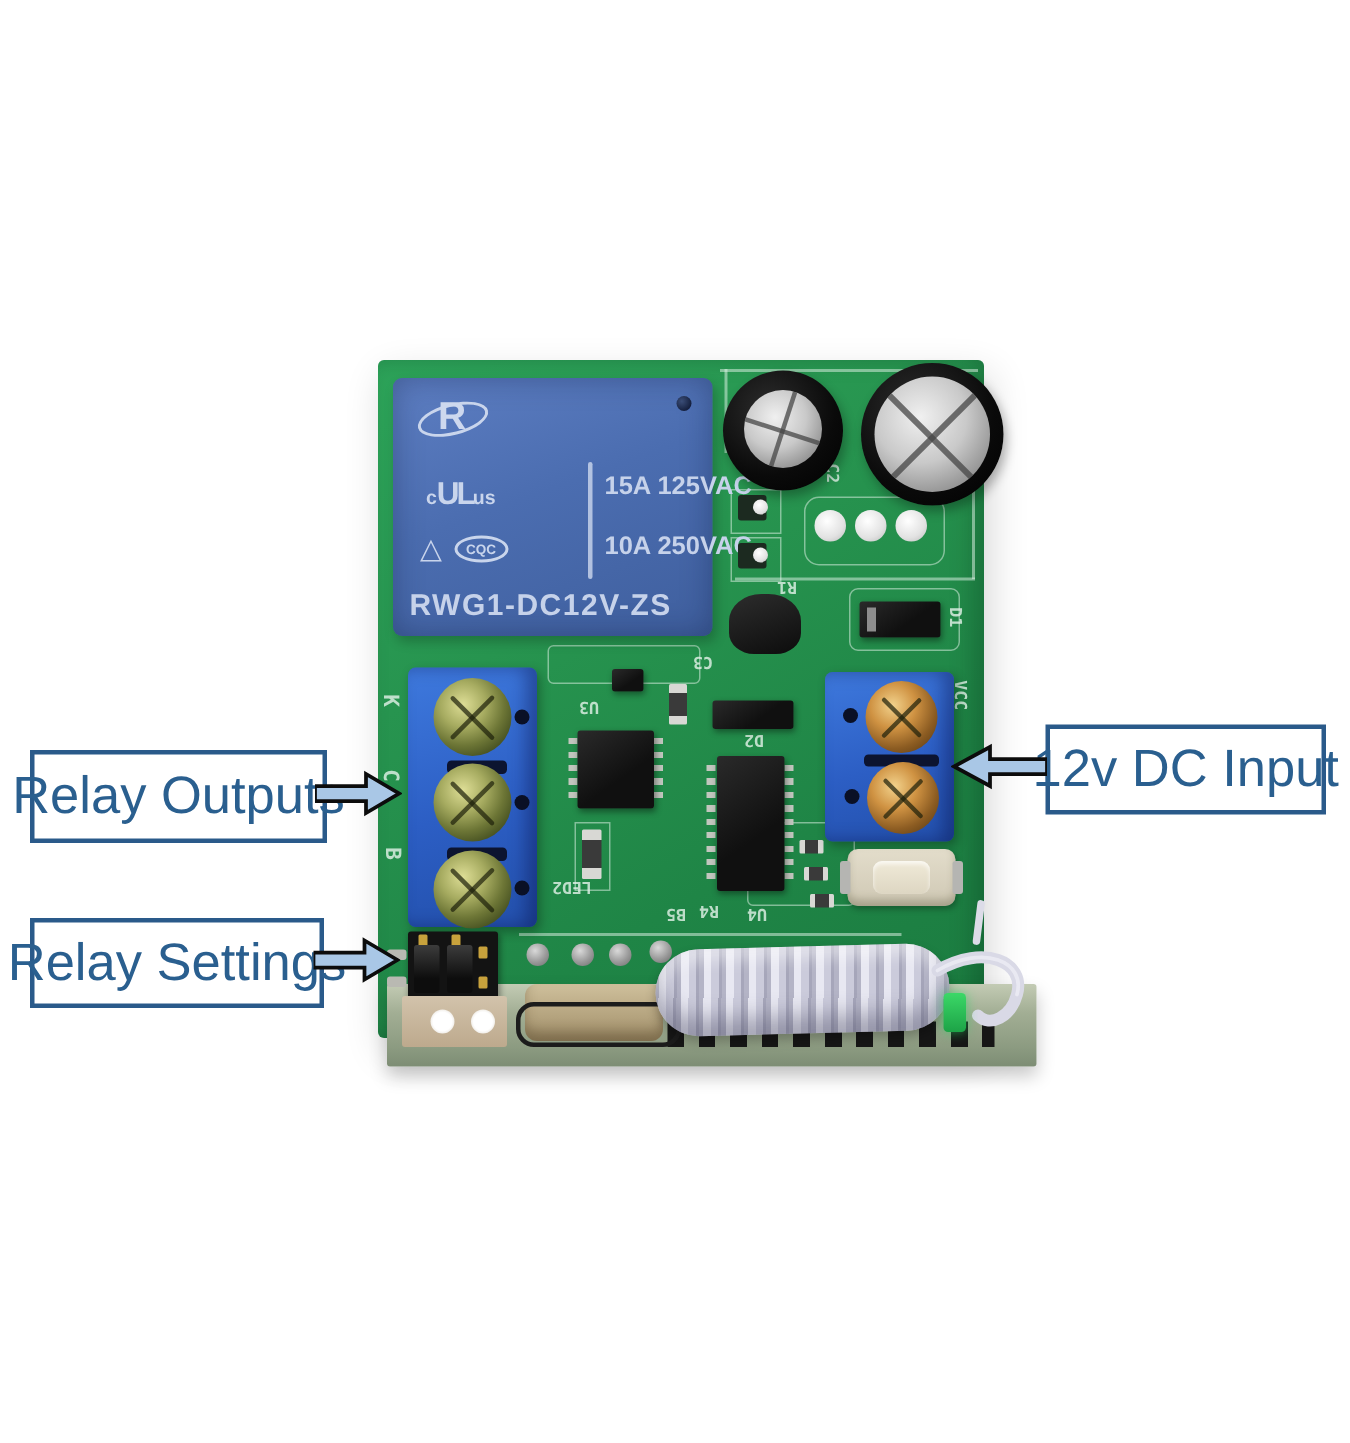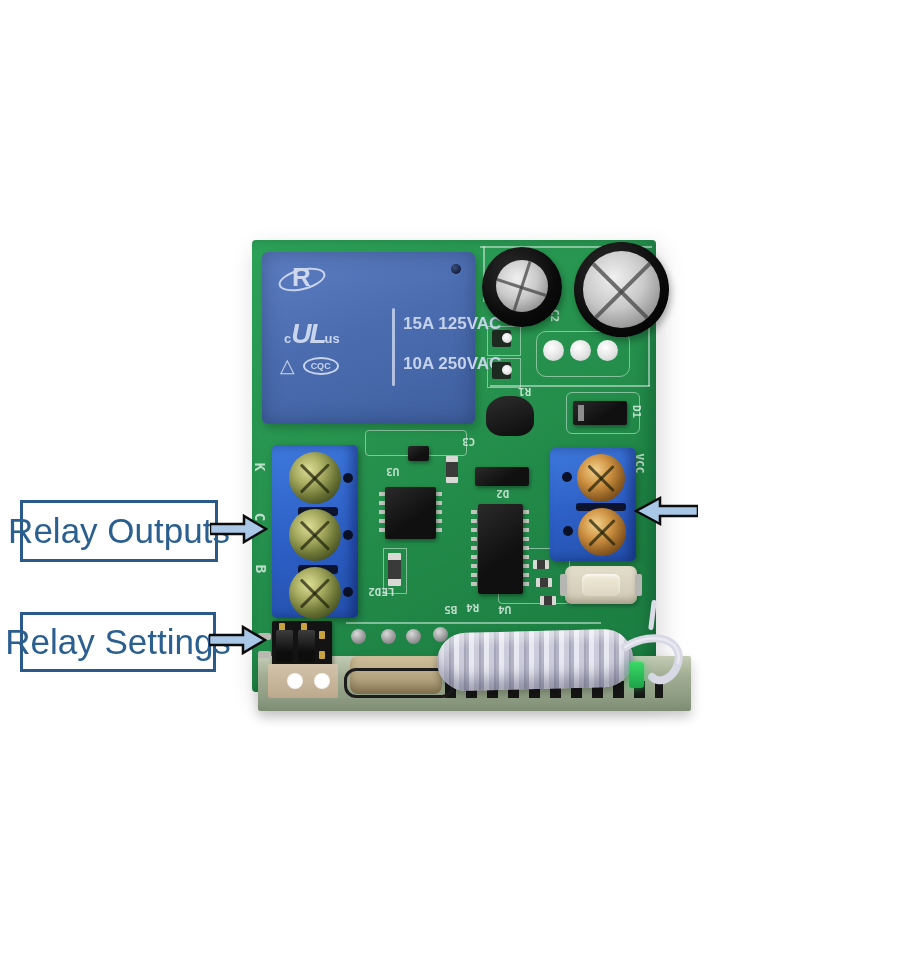--- a/index.html
+++ b/index.html
@@ -27,21 +27,21 @@
          border-radius:6px;color:#c9d5ec;
          box-shadow:inset 0 0 20px rgba(15,25,60,.35), 2px 4px 8px rgba(0,0,0,.22);}
   .relay-logo{position:absolute;left:16px;top:12px;display:flex;align-items:center;gap:7px;}
   .swoosh{position:relative;width:46px;height:28px;}
   .swoosh::before{content:"";position:absolute;left:0;top:5px;width:44px;height:17px;
          border:2px solid #c9d5ec;border-radius:50%;transform:rotate(-14deg);}
   .swoosh-letter{position:absolute;left:14px;top:-2px;font-size:26px;font-weight:bold;color:#cdd8ee;}
   .brand{font-size:30px;font-weight:bold;letter-spacing:1px;color:#cdd8ee;}
   .relay-divider{position:absolute;left:130px;top:56px;width:3px;height:78px;background:rgba(205,216,238,.8);border-radius:2px;}
   .cert-ul{position:absolute;left:22px;top:66px;font-weight:bold;color:#c9d5ec;font-size:13px;}
-  .cert-ul .ul{font-size:28px;font-style:italic;letter-spacing:-2px;}
+  .cert-ul .ul{font-size:21px;letter-spacing:-2px;}
   .cert-row{position:absolute;left:18px;top:102px;display:flex;align-items:center;gap:8px;color:#c9d5ec;}
   .tri{font-size:19px;}
   .cqc{border:2px solid #c9d5ec;border-radius:50%;font-size:9px;font-weight:bold;padding:2px 6px;}
   .rating{position:absolute;left:141px;font-size:17px;font-weight:bold;color:#c6d2ea;white-space:nowrap;}
   .model{position:absolute;left:11px;bottom:8px;font-size:20px;font-weight:bold;letter-spacing:1px;color:#c6d2ea;}
   .relay-dot{position:absolute;right:14px;top:12px;width:10px;height:10px;border-radius:50%;
          background:radial-gradient(circle at 35% 35%,#3a4d77,#15203f 70%);}
 
   
   .cap{position:absolute;border-radius:50%;
@@ -150,20 +150,21 @@
     <div class="relay-divider"></div>
     <div class="cert-ul">
       <span>c</span><span class="ul">UL</span><span>us</span>
     </div>
     <div class="cert-row">
       <span class="tri">△</span>
       <span class="cqc">CQC</span>
     </div>
     <div class="rating" style="top:62px;">15A 125VAC</div>
     <div class="rating" style="top:102px;">10A 250VAC</div>
+    <div class="model">RWG1-DC12V-ZS</div>
     <div class="relay-dot"></div>
   </div>
 
   <div class="cap" style="left:482px;top:247px;width:80px;height:80px;">
     <div class="cap-top" style="left:14px;top:13px;width:52px;height:52px;">
       <div class="cap-slit" style="transform:rotate(18deg);"></div>
       <div class="cap-slit" style="transform:rotate(108deg);"></div>
     </div>
   </div>
   <div class="cap" style="left:574px;top:242px;width:95px;height:95px;">
@@ -266,17 +267,20 @@
     <polygon points="0,11 34,11 34,3 56,16 34,29 34,21 0,21" fill="#a9c7e6" stroke="#0c0c0c" stroke-width="2.5" stroke-linejoin="miter"></polygon>
   </svg>
 
   <div class="callout" style="left:20px;top:612px;width:190px;height:54px;">
     <span>Relay Settings</span>
   </div>
   <svg class="arrow-svg" style="left:209px;top:624px;width:58px;height:32px;" viewBox="0 0 58 32">
     <polygon points="0,11 34,11 34,3 56,16 34,29 34,21 0,21" fill="#a9c7e6" stroke="#0c0c0c" stroke-width="2.5" stroke-linejoin="miter"></polygon>
   </svg>
 
+  <div class="callout" style="left:697px;top:483px;width:181px;height:54px;">
+    <span>12v DC Input</span>
+  </div>
   <svg class="arrow-svg" style="left:634px;top:495px;width:64px;height:32px;" viewBox="0 0 64 32">
     <polygon points="64,11 26,11 26,3 2,16 26,29 26,21 64,21" fill="#a9c7e6" stroke="#0c0c0c" stroke-width="2.5" stroke-linejoin="miter"></polygon>
   </svg>
 
 </div>
 
 </body></html>

